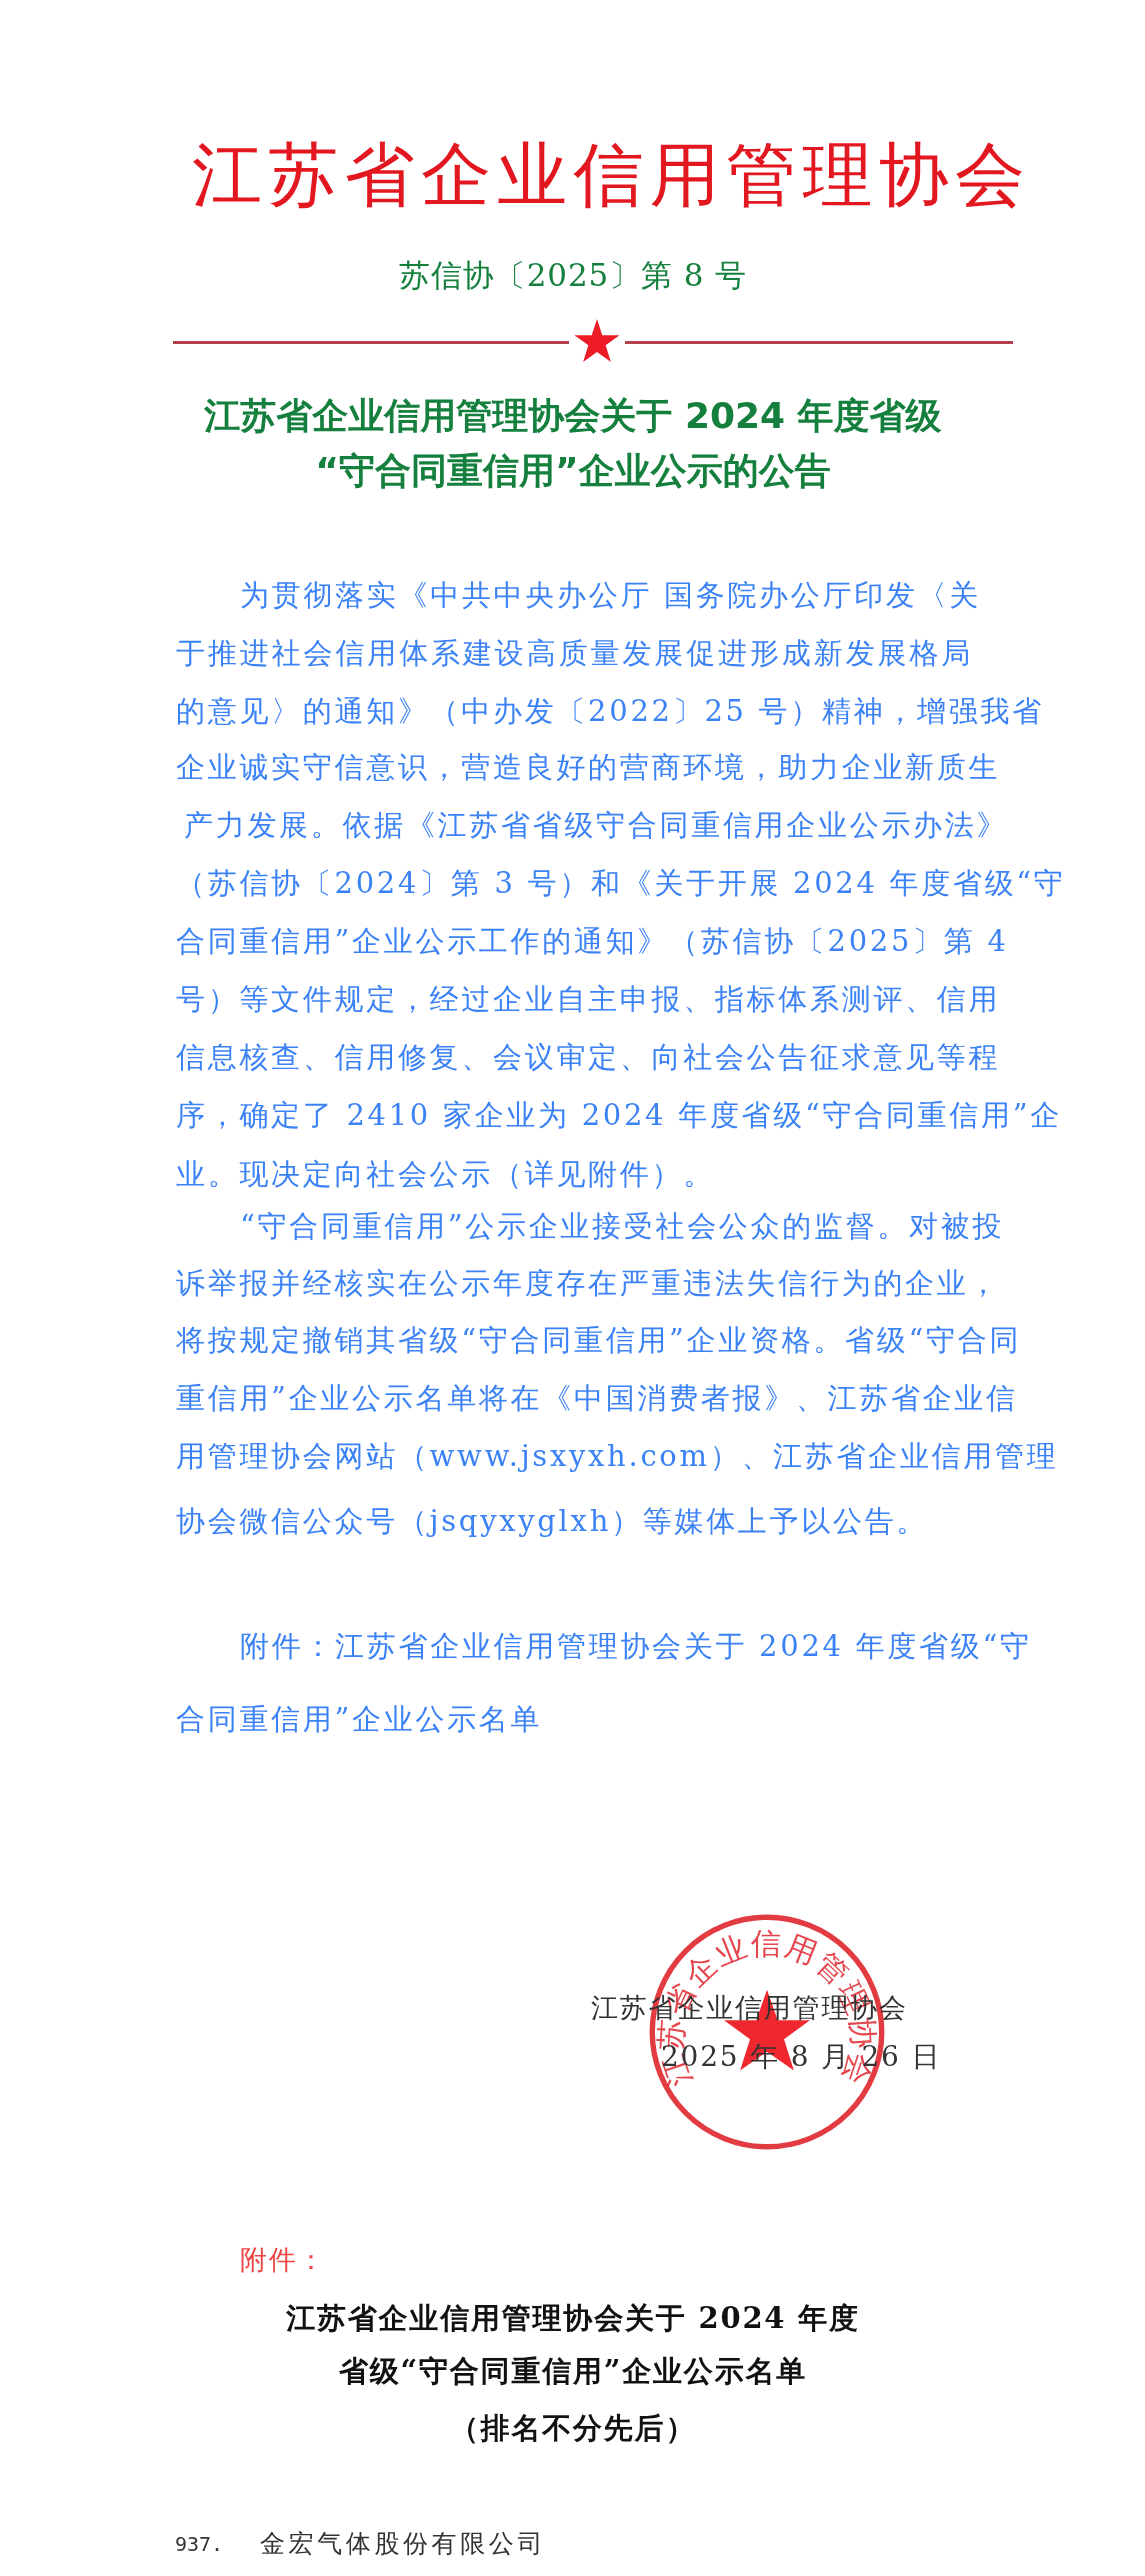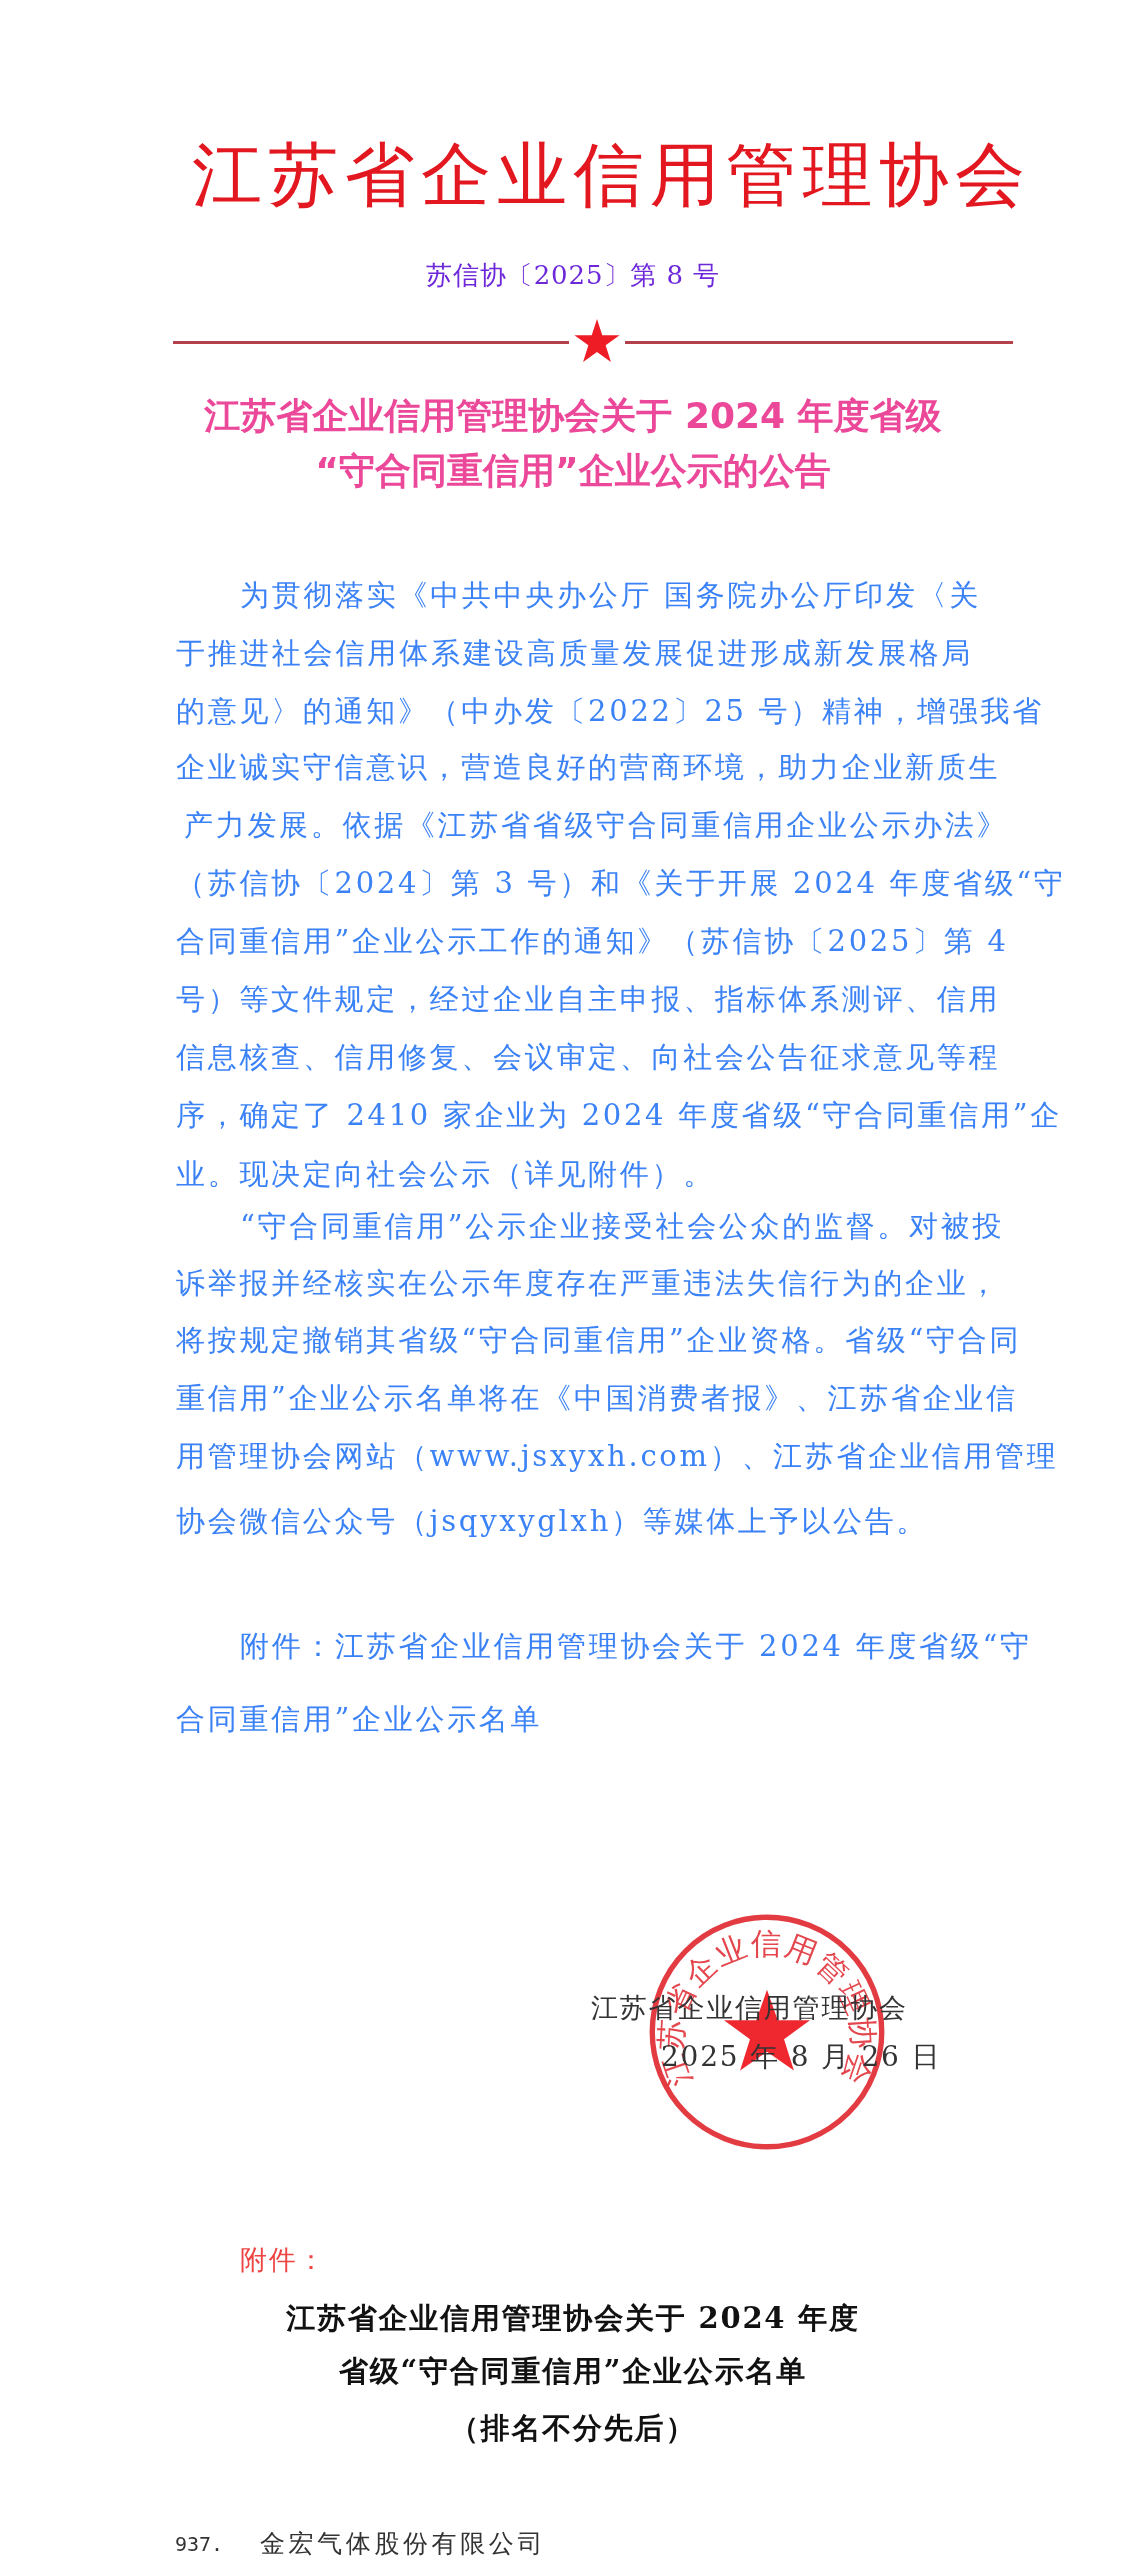--- a/index.html
+++ b/index.html
@@ -4,28 +4,28 @@
 <style>
   html, body { margin: 0; padding: 0; background: #ffffff; }
   body { width: 1146px; height: 2576px; position: relative; overflow: hidden;
          font-family: "DejaVu Serif", "Liberation Serif", serif; color: #222; }
   .abs { position: absolute; white-space: nowrap; }
   .header-title { left: 192px; top: 134px; width: 770px; height: 82px;
                   font-family: "DejaVu Sans", "Liberation Sans", sans-serif;
                   font-size: 70px; line-height: 82px; color: #e3171f;
                   letter-spacing: 6.3px; text-align: center; font-weight: normal; }
   .doc-number { left: 0; width: 1146px; top: 257px; text-align: center;
-                font-size: 26px; line-height: 36px; color: #6d28d9; letter-spacing: 0.9px; }
+                font-size: 31px; line-height: 36px; color: #15803d; letter-spacing: 0.9px; }
   .rule { position: absolute; top: 341px; height: 2.7px; background: #b3404a; }
   .rule.left { left: 173px; width: 396px; }
   .rule.right { left: 625px; width: 388px; }
   .star { position: absolute; left: 573px; top: 317px; width: 48px; height: 48px; }
   .headline { left: 0; width: 1146px; text-align: center;
               font-family: "DejaVu Sans", "Liberation Sans", sans-serif;
-              font-weight: bold; font-size: 36px; line-height: 50px; color: #ec4899; }
+              font-weight: bold; font-size: 36px; line-height: 50px; color: #15803d; }
   .body-line { left: 176px; width: 797px; font-size: 29px; line-height: 39px;
                color: #3b82f6; letter-spacing: 2.7px; }
   .body-line.justify { text-align: justify; text-align-last: justify; }
   .body-line.indent { left: 240px; width: 733px; }
   .sig { font-size: 27px; line-height: 36px; color: #333; letter-spacing: 1.8px; }
   .seal { position: absolute; left: 646px; top: 1911px; width: 242px; height: 242px; }
   .annex-label { left: 240px; top: 2242px; font-size: 27px; line-height: 36px; color: #ef4444; letter-spacing: 1.8px; }
   .annex-title { left: 0; width: 1146px; text-align: center;
                  font-family: "DejaVu Serif", "Liberation Serif", serif;
                  font-weight: bold; font-size: 29px; line-height: 39px; color: #111; letter-spacing: 1.8px; }

